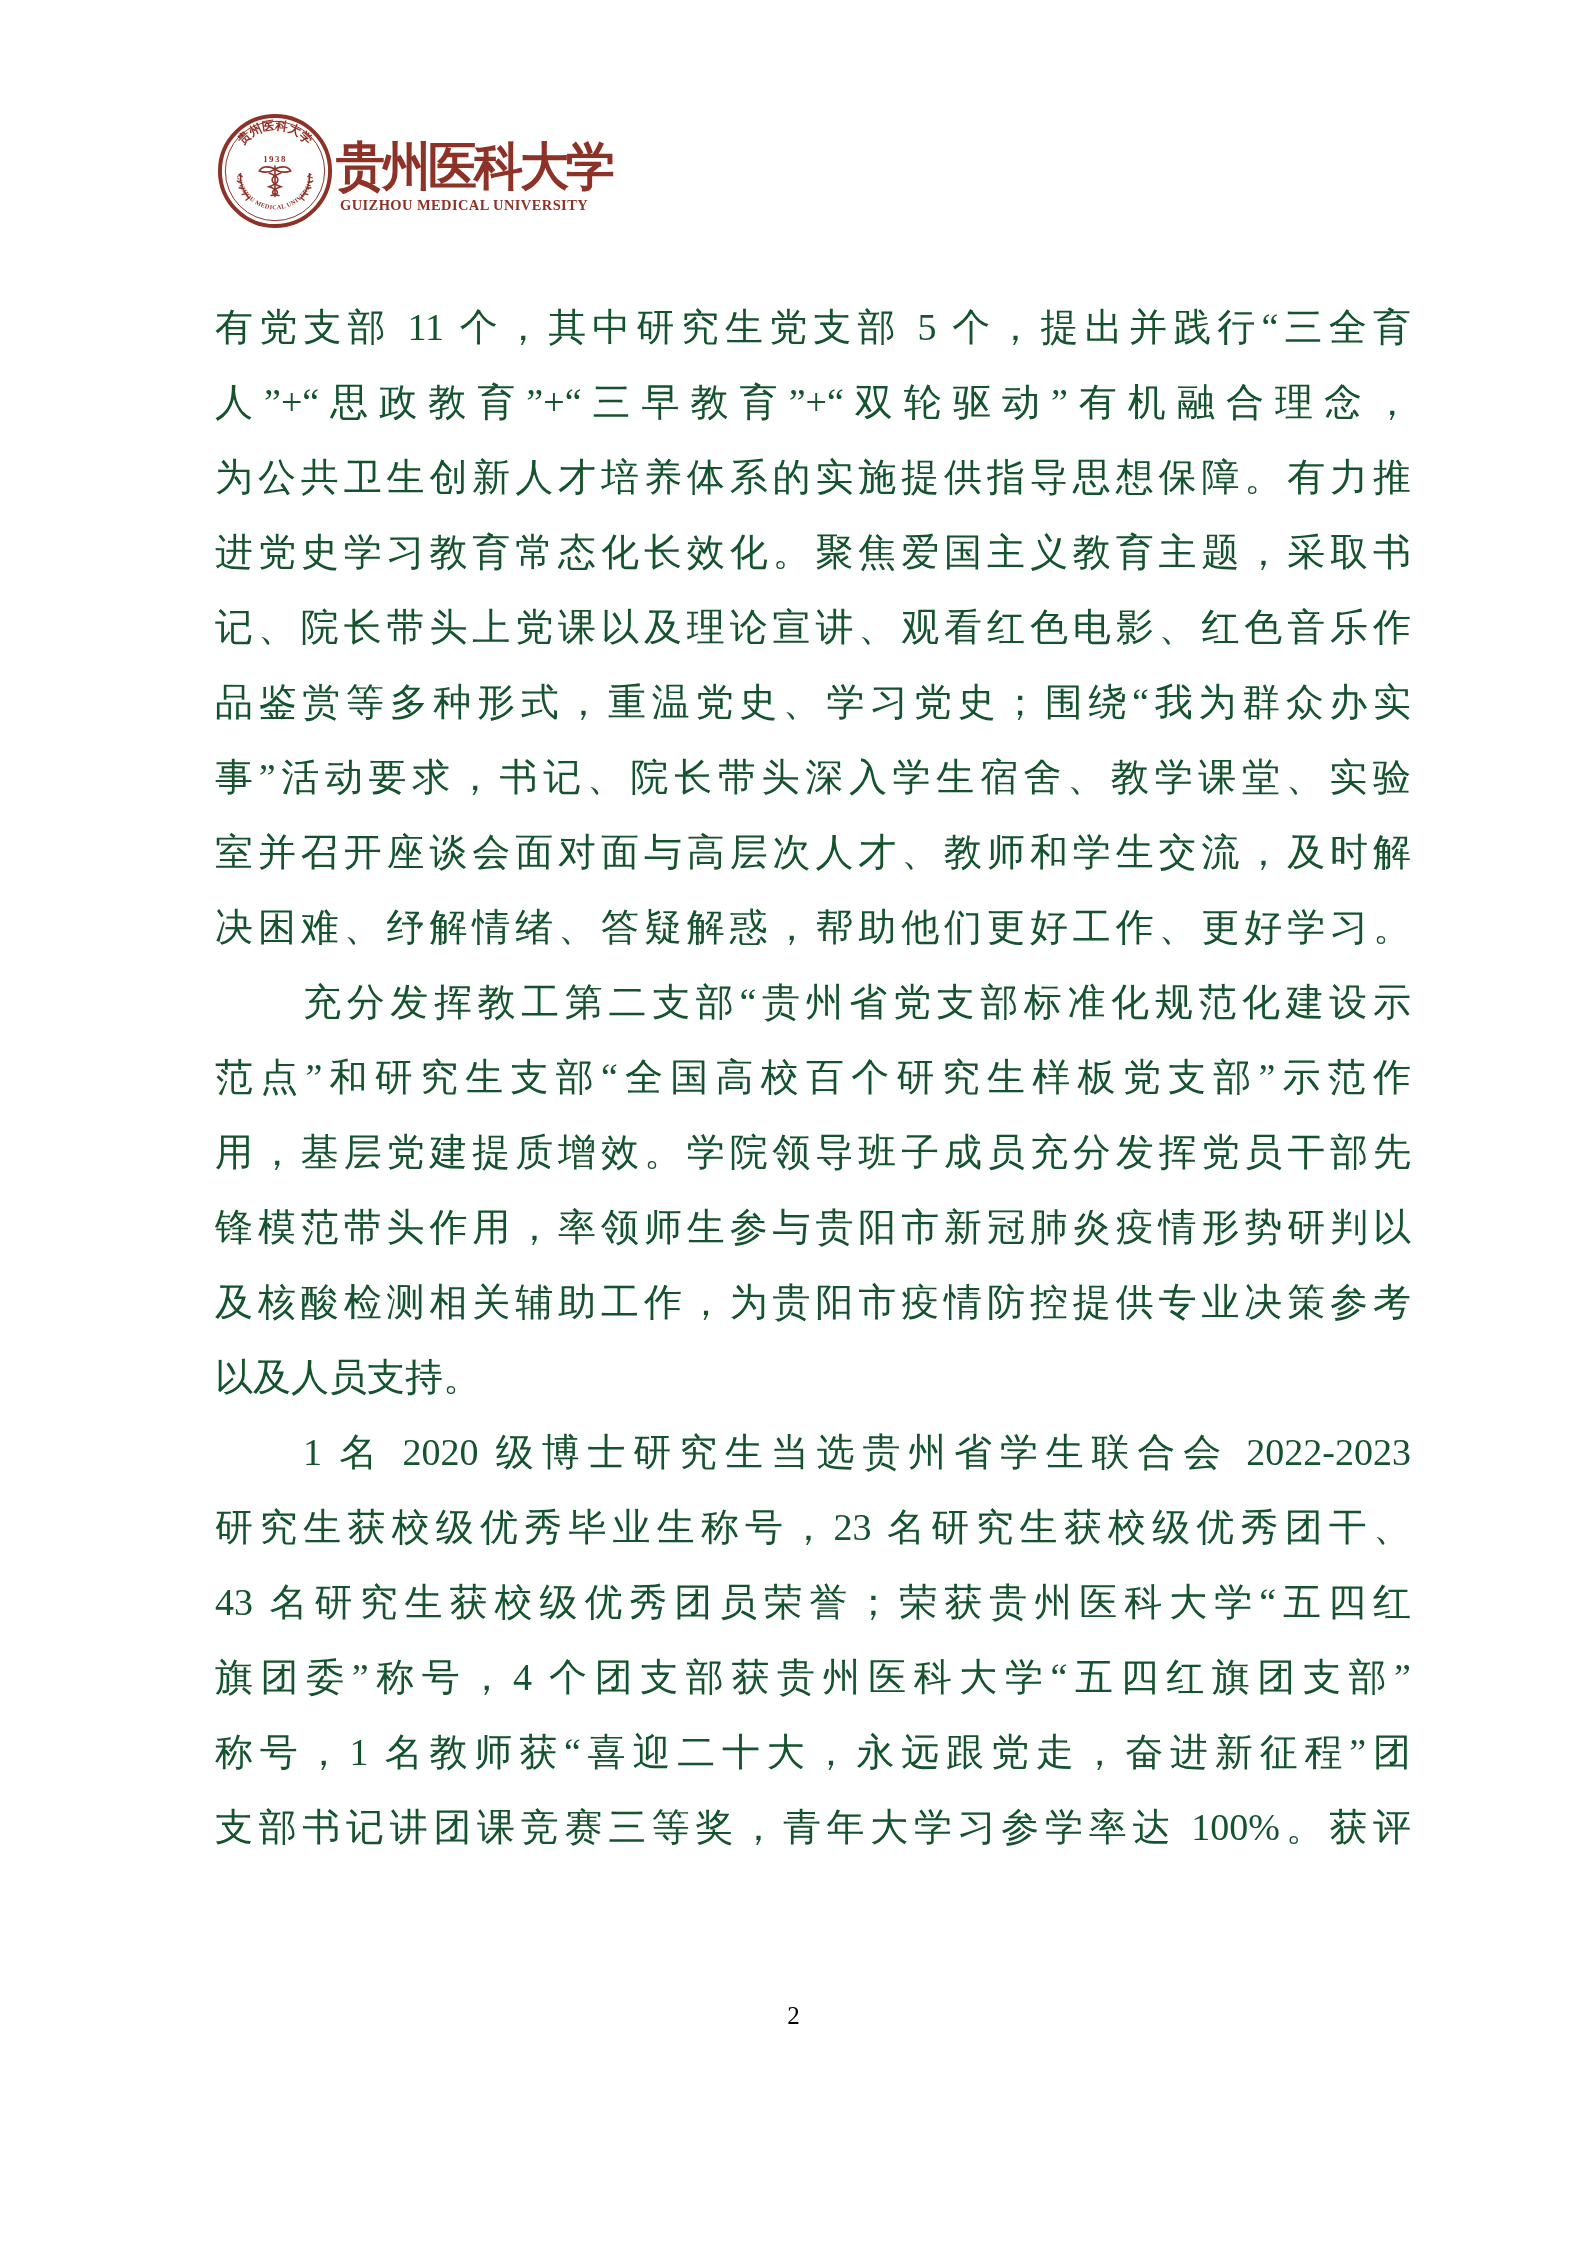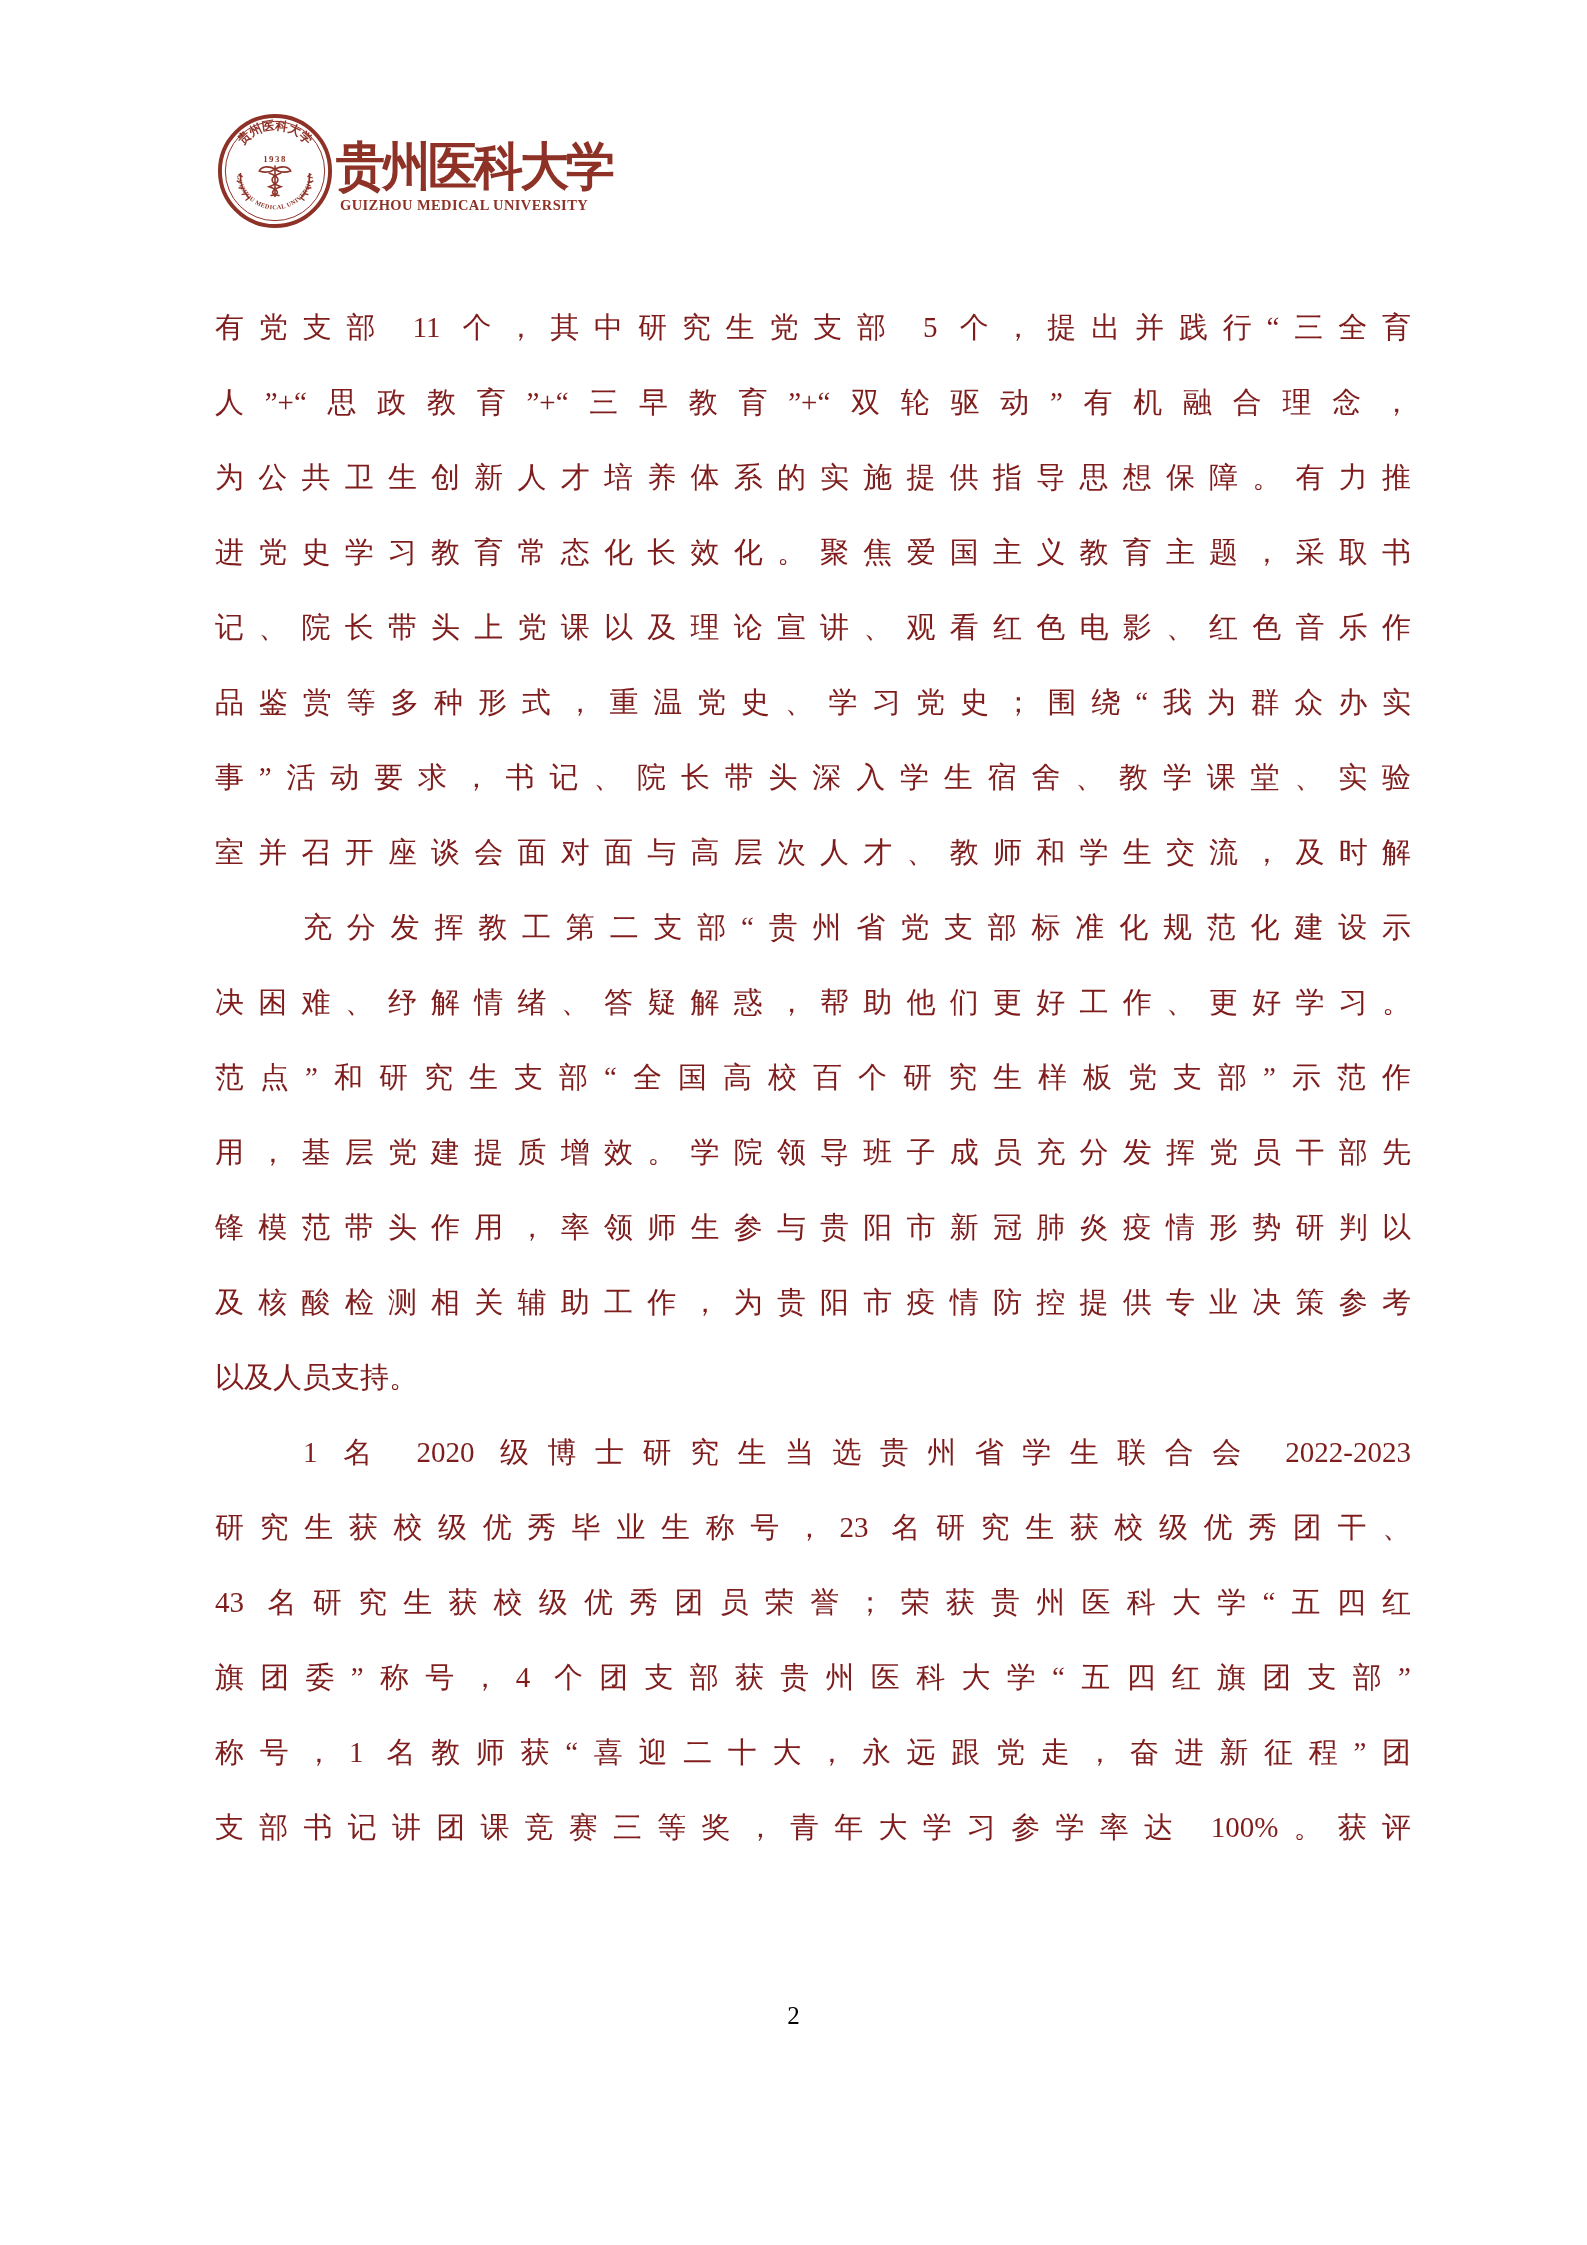--- a/index.html
+++ b/index.html
@@ -34,22 +34,22 @@
     color:#8e3126;
     letter-spacing:0.4px;
     white-space:nowrap;
     font-family:"Liberation Serif","DejaVu Serif",serif;
   }
 
   
   .body-text {
     position:absolute; left:215px; top:290px;
     width:1196px;
-    font-size:29px;
-    color:#7f1d1d;
+    font-size:38px;
+    color:#14532d;
   }
   .tline {
     display:block;
     height:75px; line-height:75px;
     text-align:justify;
     text-align-last:justify;
     text-justify:inter-character;
     white-space:normal;
   }
   .tline.noStretch { text-align-last:left; }
@@ -110,22 +110,22 @@
 
   <div class="body-text" id="bodyText">
       <div class="tline">有党支部 11 个，其中研究生党支部 5 个，提出并践行“三全育</div>
       <div class="tline">人”+“思政教育”+“三早教育”+“双轮驱动”有机融合理念，</div>
       <div class="tline">为公共卫生创新人才培养体系的实施提供指导思想保障。有力推</div>
       <div class="tline">进党史学习教育常态化长效化。聚焦爱国主义教育主题，采取书</div>
       <div class="tline">记、院长带头上党课以及理论宣讲、观看红色电影、红色音乐作</div>
       <div class="tline">品鉴赏等多种形式，重温党史、学习党史；围绕“我为群众办实</div>
       <div class="tline">事”活动要求，书记、院长带头深入学生宿舍、教学课堂、实验</div>
       <div class="tline">室并召开座谈会面对面与高层次人才、教师和学生交流，及时解</div>
+      <div class="tline">决困难、纾解情绪、答疑解惑，帮助他们更好工作、更好学习。</div>
       <div class="tline indent">充分发挥教工第二支部“贵州省党支部标准化规范化建设示</div>
-      <div class="tline">决困难、纾解情绪、答疑解惑，帮助他们更好工作、更好学习。</div>
       <div class="tline">范点”和研究生支部“全国高校百个研究生样板党支部”示范作</div>
       <div class="tline">用，基层党建提质增效。学院领导班子成员充分发挥党员干部先</div>
       <div class="tline">锋模范带头作用，率领师生参与贵阳市新冠肺炎疫情形势研判以</div>
       <div class="tline">及核酸检测相关辅助工作，为贵阳市疫情防控提供专业决策参考</div>
       <div class="tline noStretch">以及人员支持。</div>
       <div class="tline indent">1 名 2020 级博士研究生当选贵州省学生联合会 2022-2023</div>
       <div class="tline">研究生获校级优秀毕业生称号，23 名研究生获校级优秀团干、</div>
       <div class="tline">43 名研究生获校级优秀团员荣誉；荣获贵州医科大学“五四红</div>
       <div class="tline">旗团委”称号，4 个团支部获贵州医科大学“五四红旗团支部”</div>
       <div class="tline">称号，1 名教师获“喜迎二十大，永远跟党走，奋进新征程”团</div>

